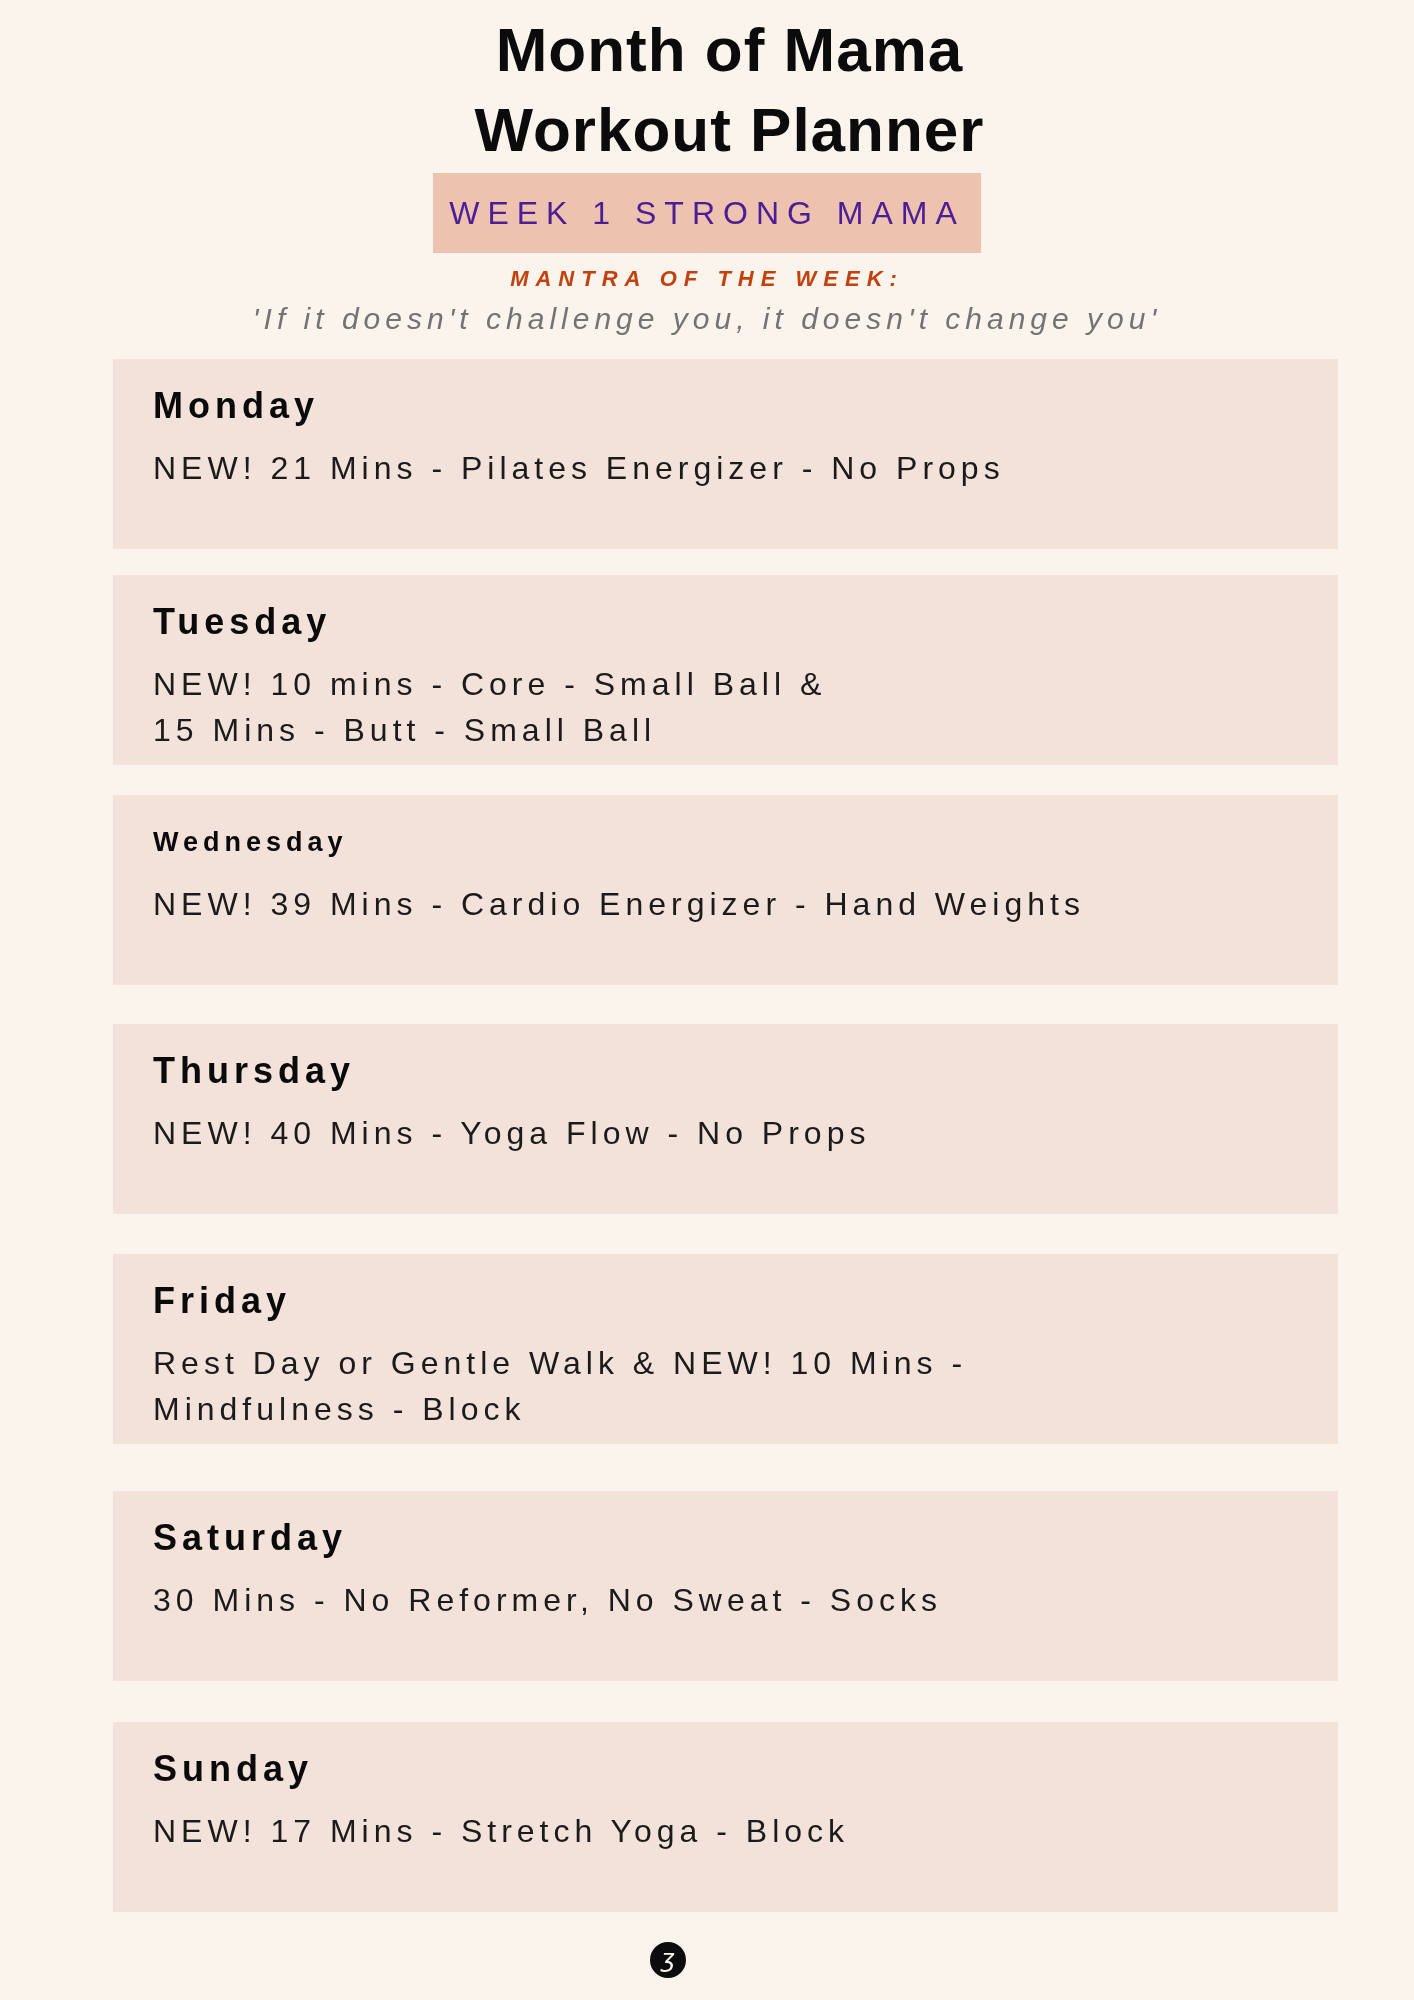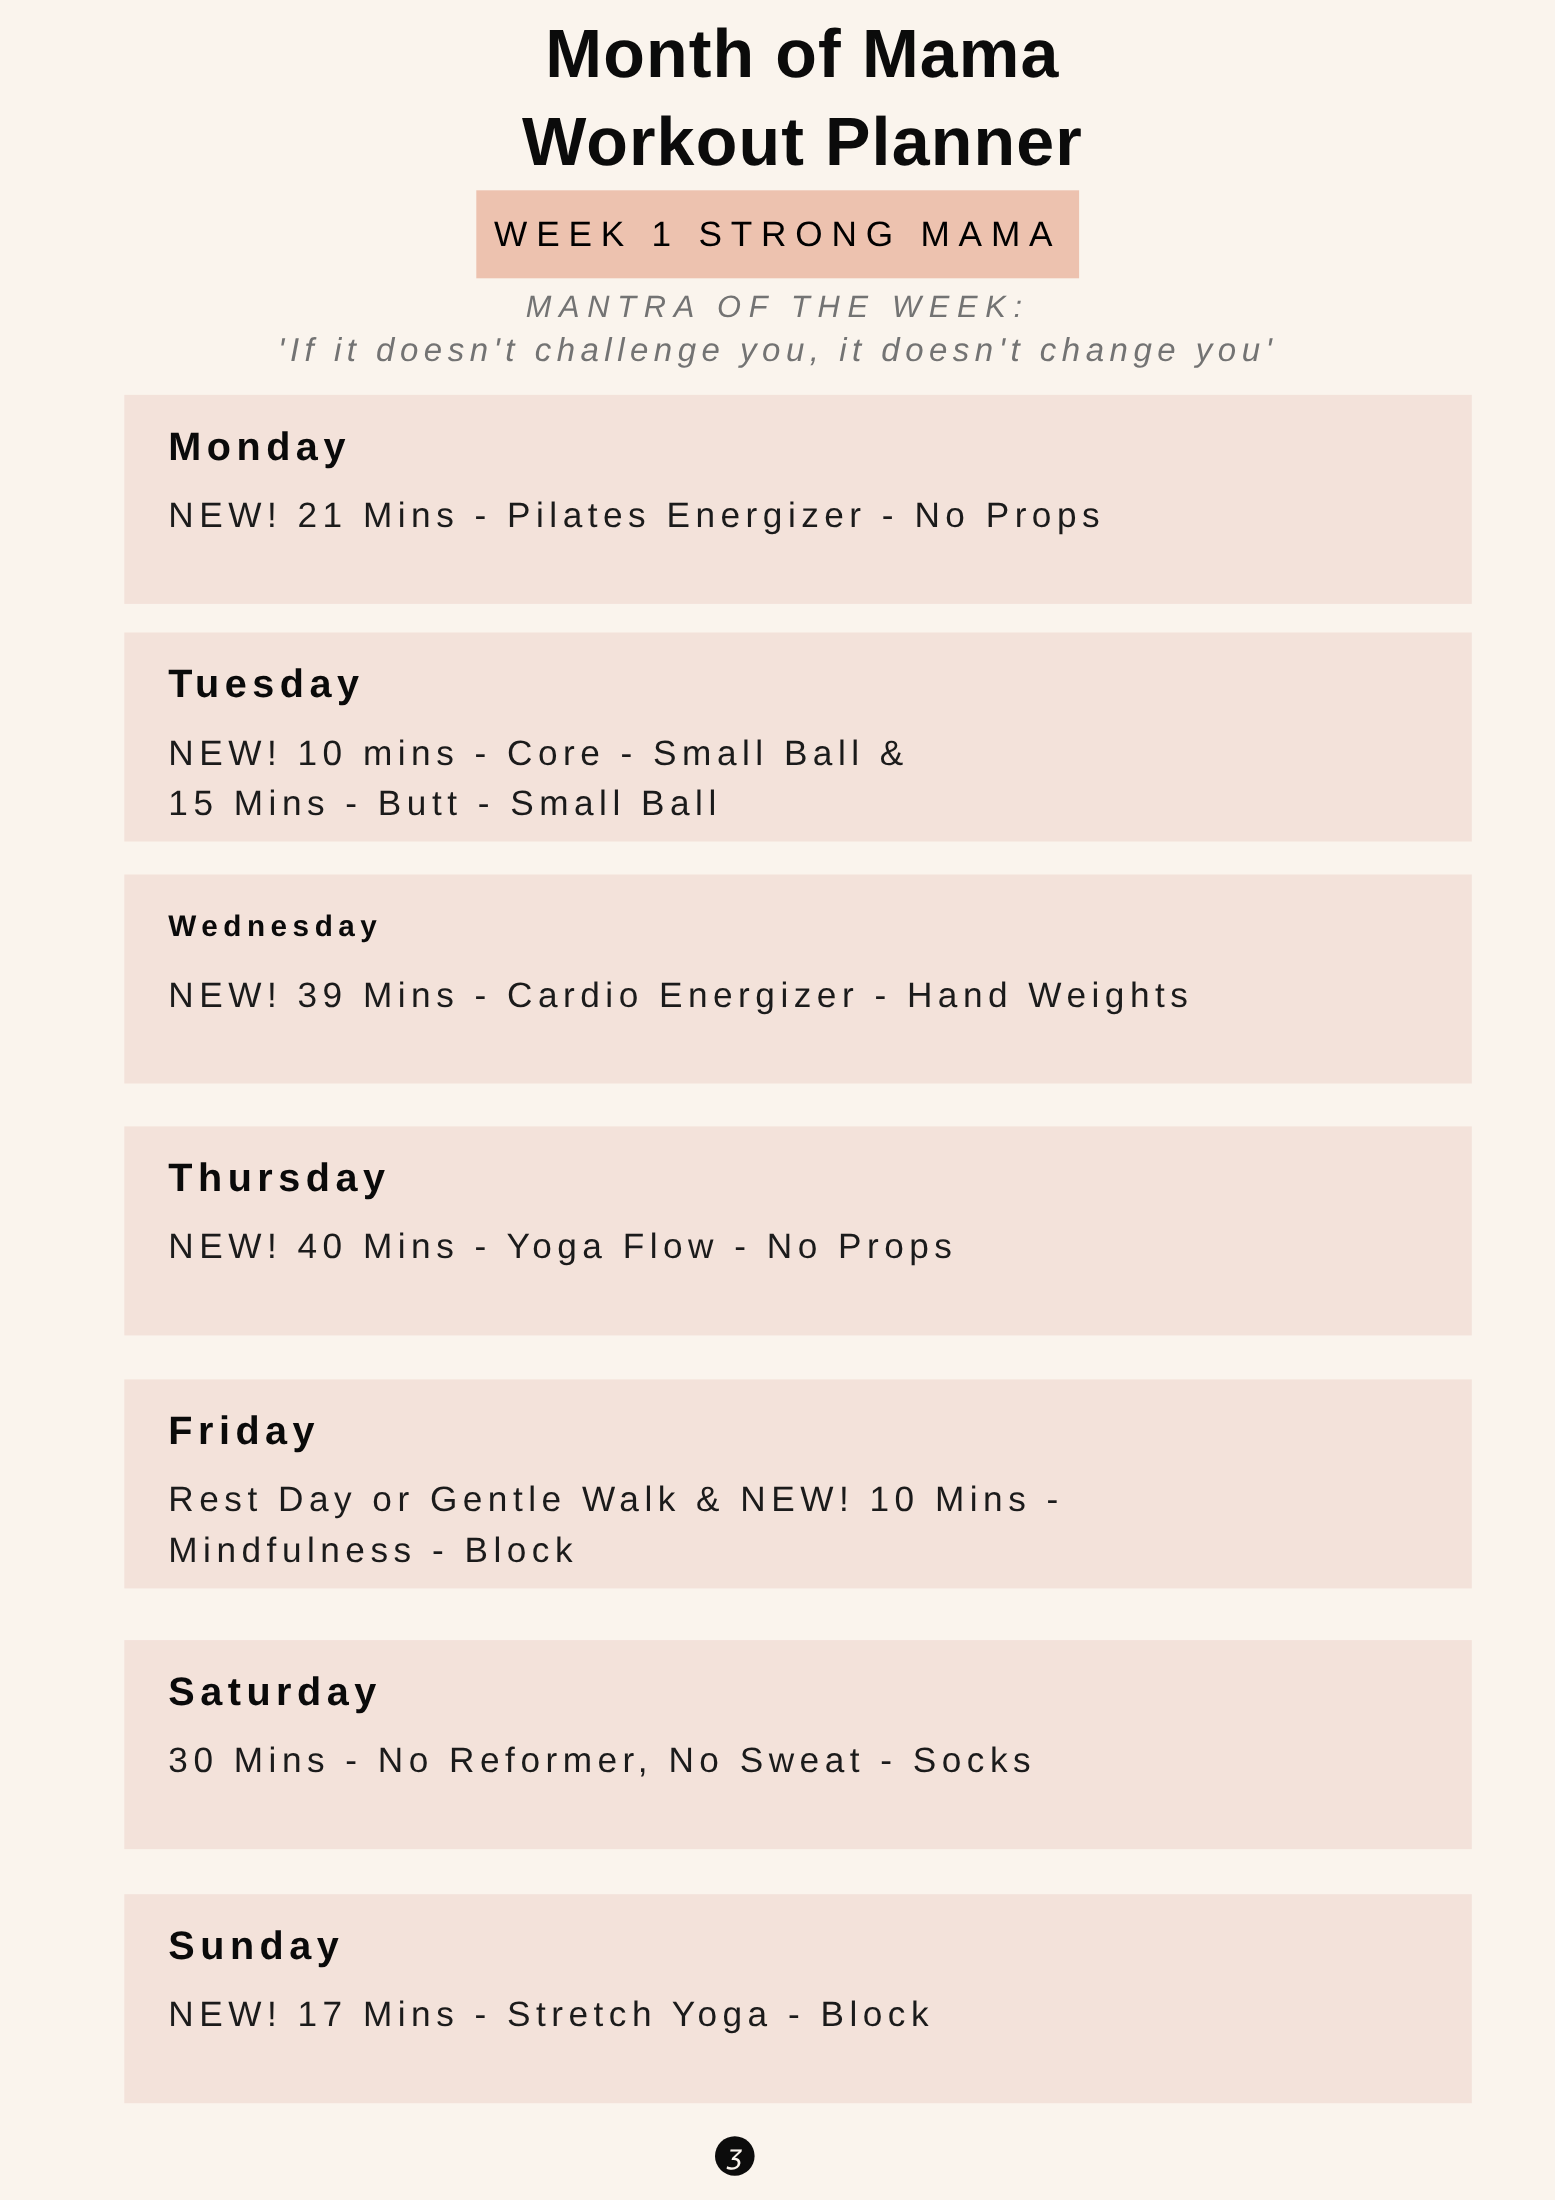--- a/index.html
+++ b/index.html
@@ -29,30 +29,30 @@
   }
   .week-badge{
     display:inline-block;
     margin-top:3px;
     background:var(--badge);
     padding:20px 16px;
     font-size:32px;
     font-weight:400;
     line-height:40px;
     letter-spacing:8px;
-    color:#000000;
+    color:#4c1d95;
   }
   .mantra-label{
     margin-top:6px;
     font-style:italic;
-    font-size:28px;
-    font-weight:400;
+    font-size:22px;
+    font-weight:700;
     letter-spacing:7px;
     line-height:40px;
-    color:#737373;
+    color:#c2410c;
   }
   .mantra-quote{
     font-style:italic;
     font-size:30px;
     font-weight:500;
     letter-spacing:5px;
     line-height:40px;
     color:#737373;
   }
   .days{

